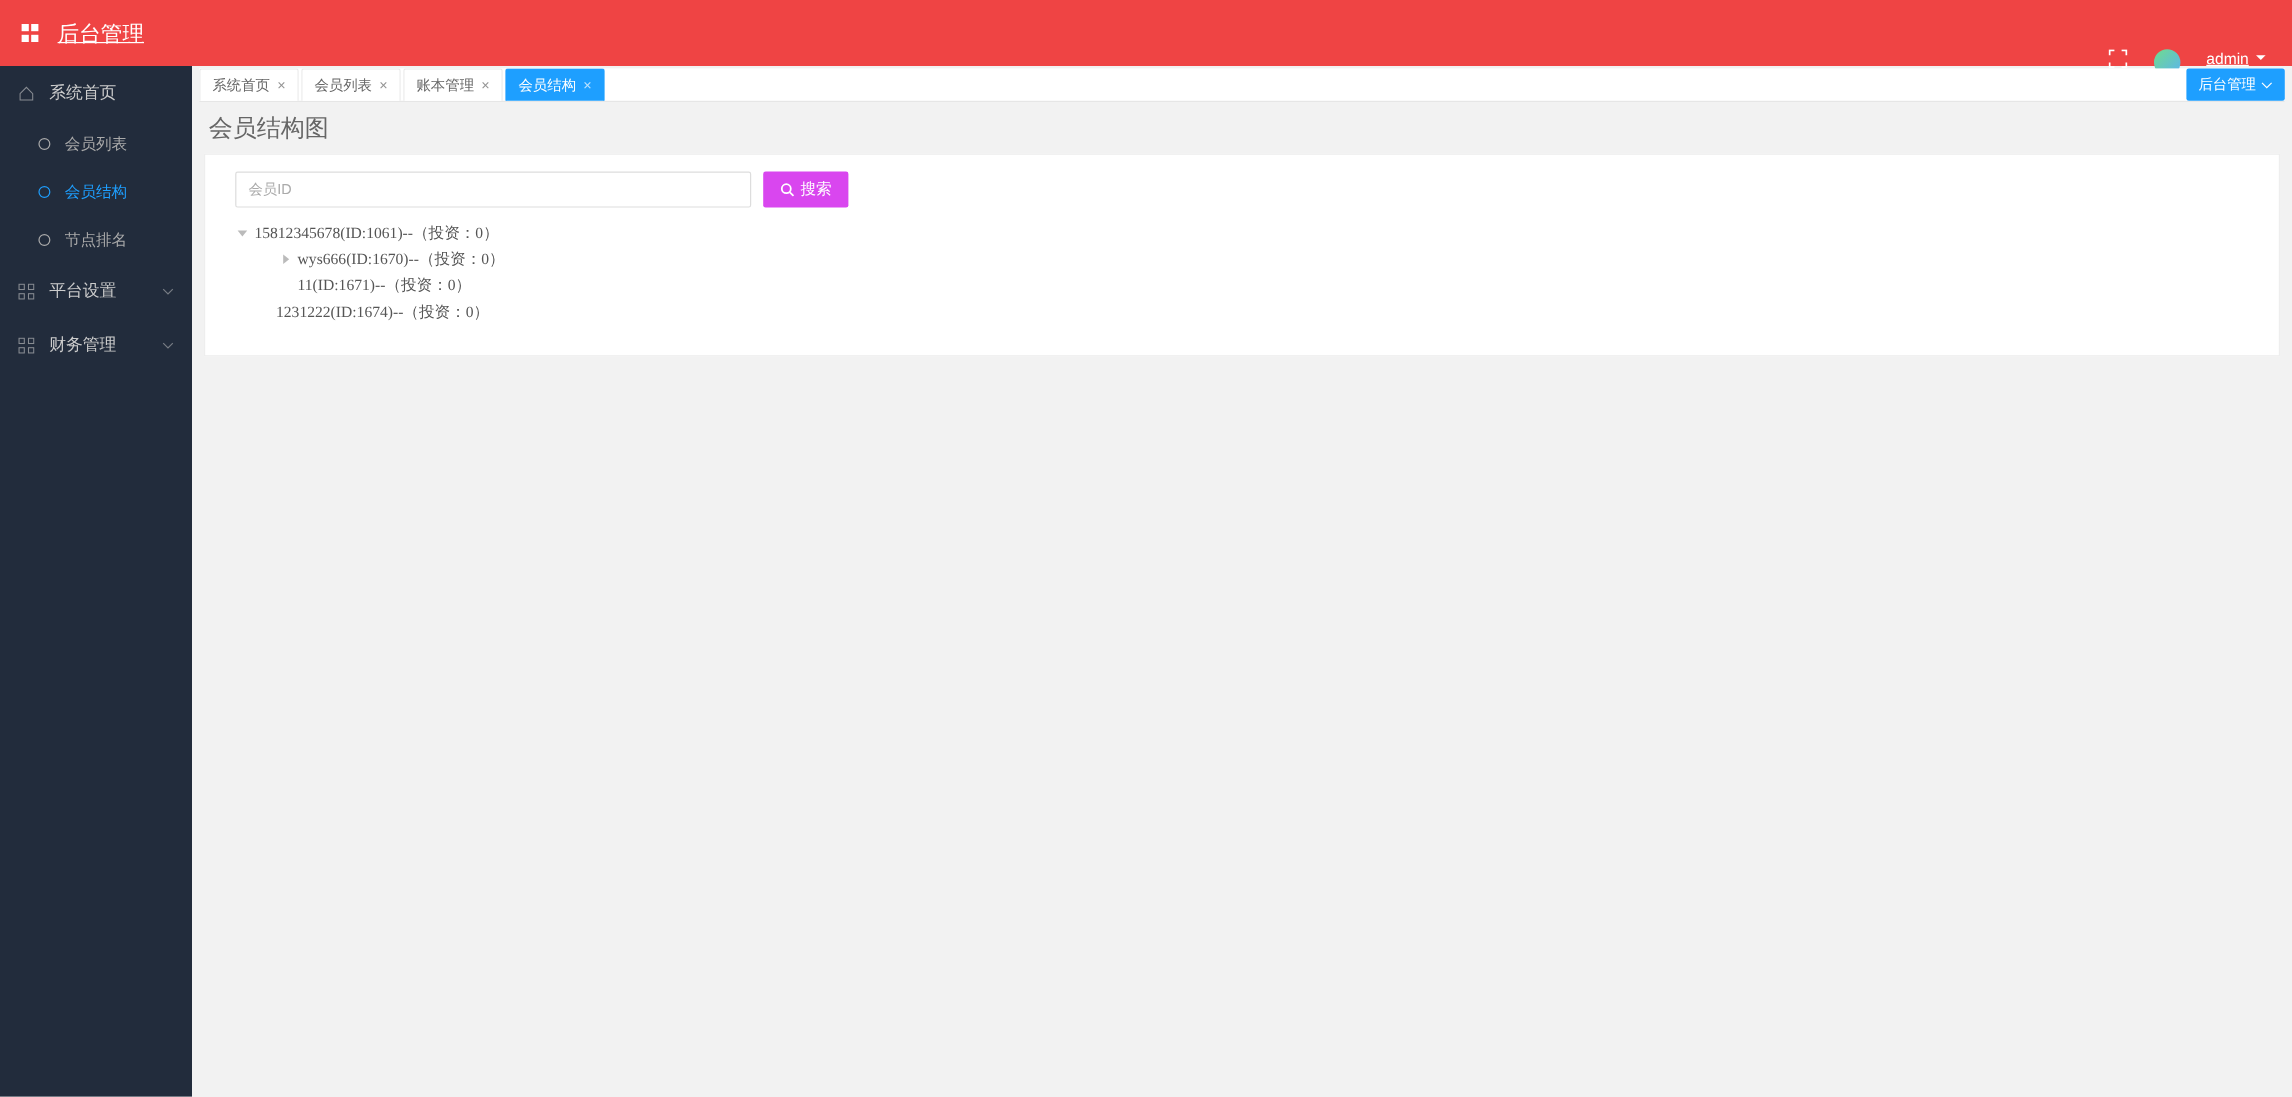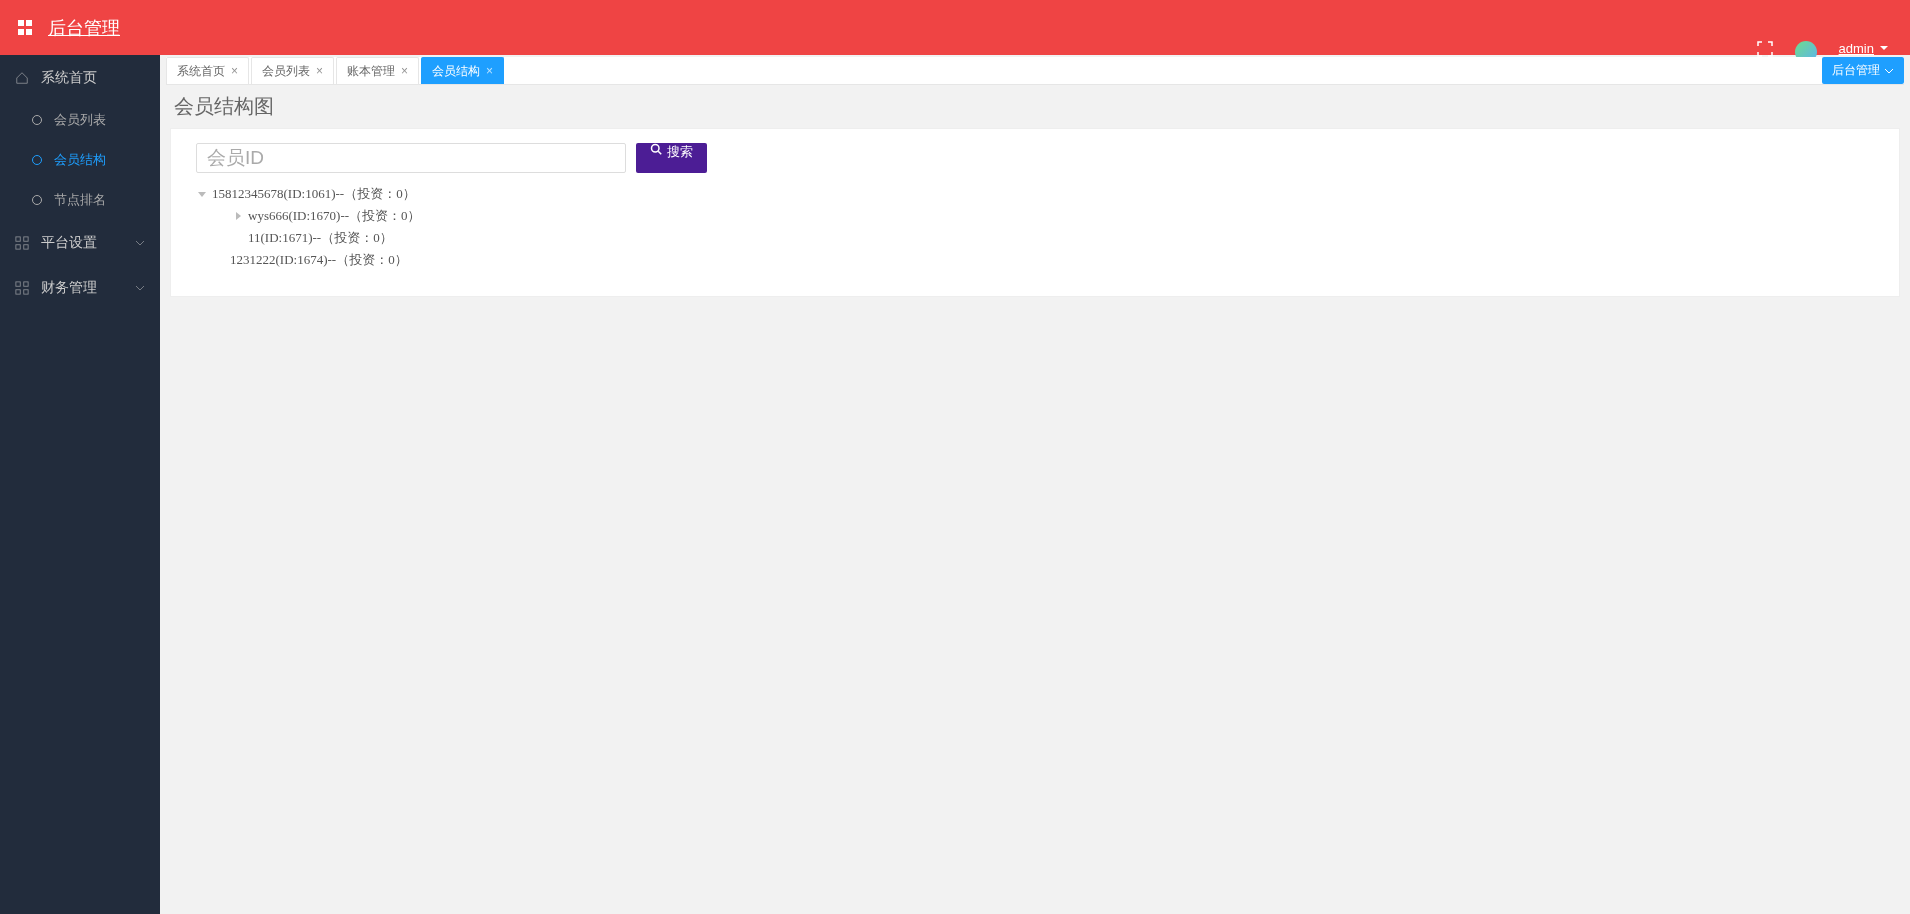--- a/index.html
+++ b/index.html
@@ -33,23 +33,23 @@
 .tab-bar { height: 28px; background: #fff; border-bottom: 1px solid #e6e6e6; display: flex; align-items: stretch; margin: 0 6px; margin-top: 2px; }
 .tab { display: flex; align-items: center; padding: 0 10px; border: 1px solid #e6e6e6; border-bottom: none; margin-right: 2px; font-size: 12px; color: #666; cursor: pointer; background:#fff; border-radius: 2px 2px 0 0; }
 .tab.active { background: #1E9FFF; color: #fff; border-color:#1E9FFF; }
 .tab .close { margin-left: 6px; font-size: 12px; opacity: 0.7; cursor: pointer; }
 .tab-options { margin-left: auto; background: #1E9FFF; color: #fff; display: flex; align-items: center; padding: 0 10px; font-size: 12px; cursor: pointer; border-radius: 2px; }
 
 .page-title { padding: 8px 14px; font-size: 20px; color: #666; }
 .panel { background: #fff; margin: 0 10px 10px 10px; padding: 14px 25px 25px 25px; border: 1px solid #eee; }
 
 .search-row { display: flex; gap: 10px; margin-bottom: 10px; }
-.input-member-id { width: 430px; height: 30px; border: 1px solid #ddd; padding: 0 10px; font-size: 19px; color: #333; border-radius: 2px; }
+.input-member-id { width: 430px; height: 30px; border: 1px solid #ddd; padding: 0 10px; font-size: 12px; color: #333; border-radius: 2px; }
 .input-member-id::placeholder { color: #aaa; }
-.btn-search { height: 30px; padding: 0 14px; background: #4c1d95; color: #fff; border: none; border-radius: 2px; cursor: pointer; display: flex; align-items: flex-start; gap: 5px; font-size: 13px; }
+.btn-search { height: 30px; padding: 0 14px; background: #d946ef; color: #fff; border: none; border-radius: 2px; cursor: pointer; display: flex; align-items: center; gap: 5px; font-size: 13px; }
 
 .team-title { font-size: 14px; color: #333; margin: 6px 0 4px 0; }
 
 .tree { font-size: 13px; color: #555; }
 .tree-row { display: flex; align-items: center; height: 22px; line-height: 22px; cursor: pointer; font-family: Liberation Serif, serif; }
 .tree-row.selected { background: #f2f2f2; }
 .toggle { width: 12px; height: 12px; margin-right: 4px; display: inline-flex; align-items: center; justify-content: center; color: #999; }
 .toggle.blank { visibility: hidden; }
 .toggle .tri-down { width: 0; height: 0; border-left: 4px solid transparent; border-right: 4px solid transparent; border-top: 5px solid #bbb; }
 .toggle .tri-right { width: 0; height: 0; border-top: 4px solid transparent; border-bottom: 4px solid transparent; border-left: 5px solid #bbb; }

